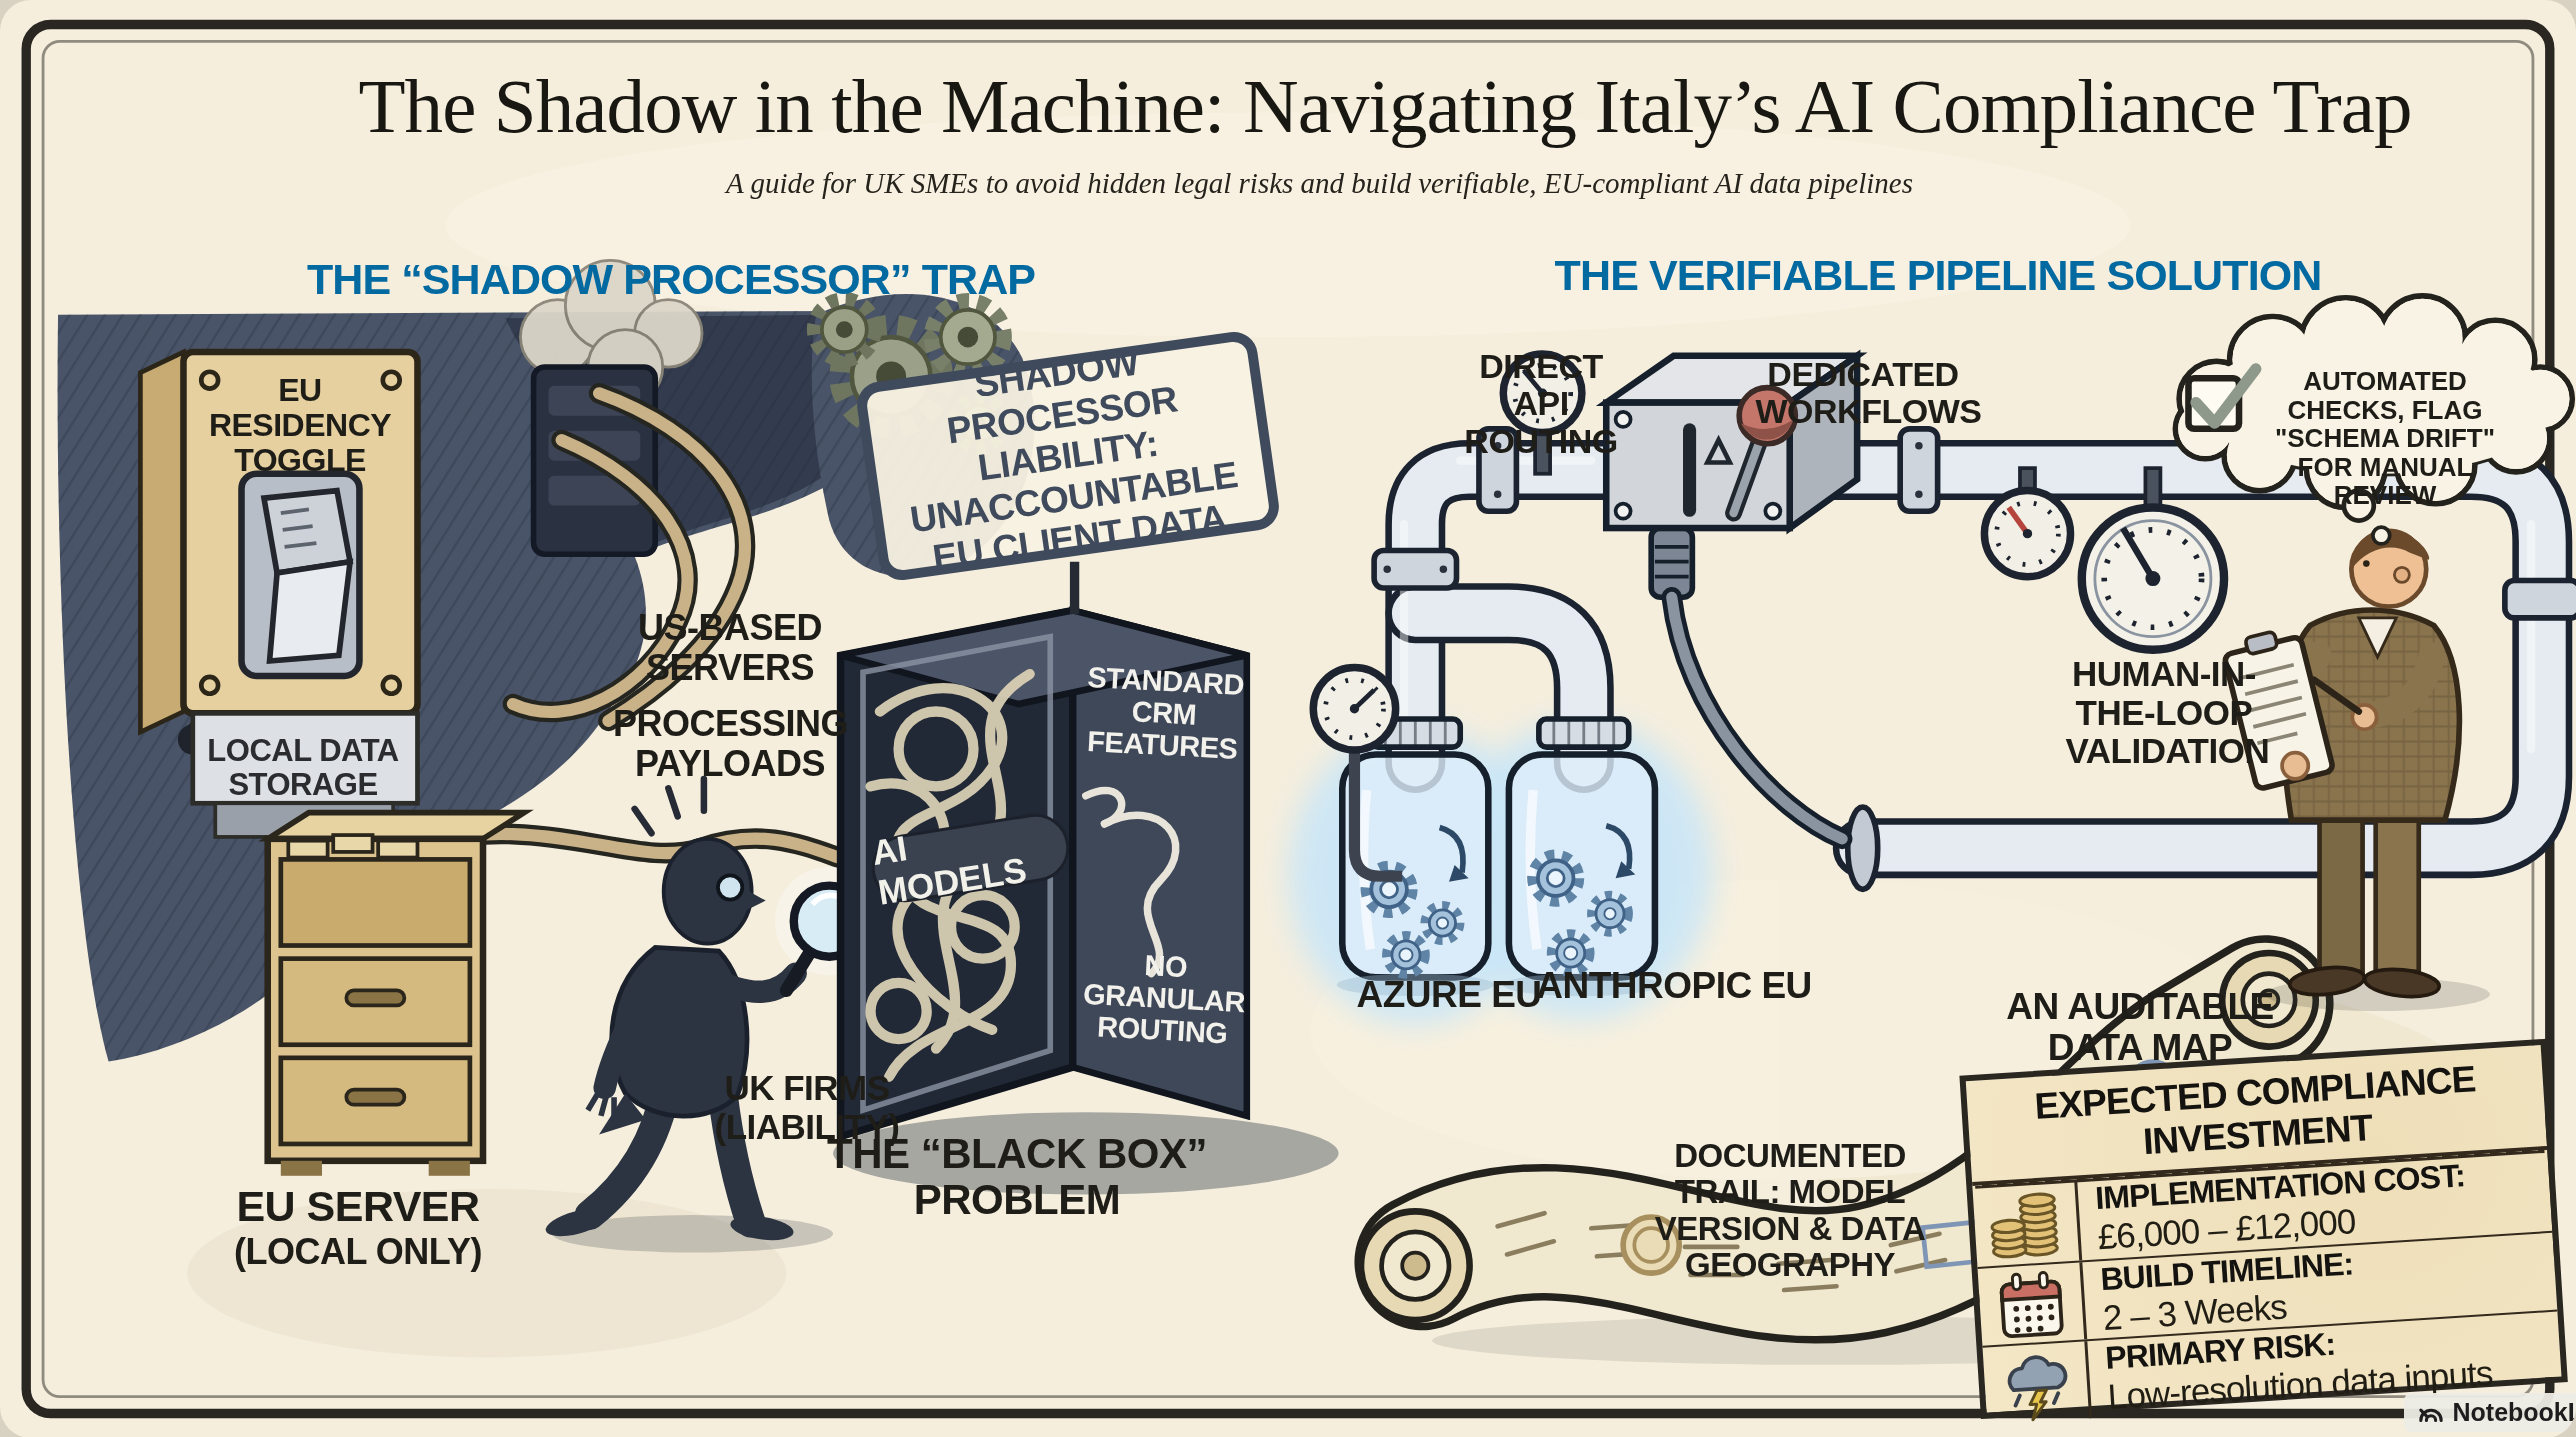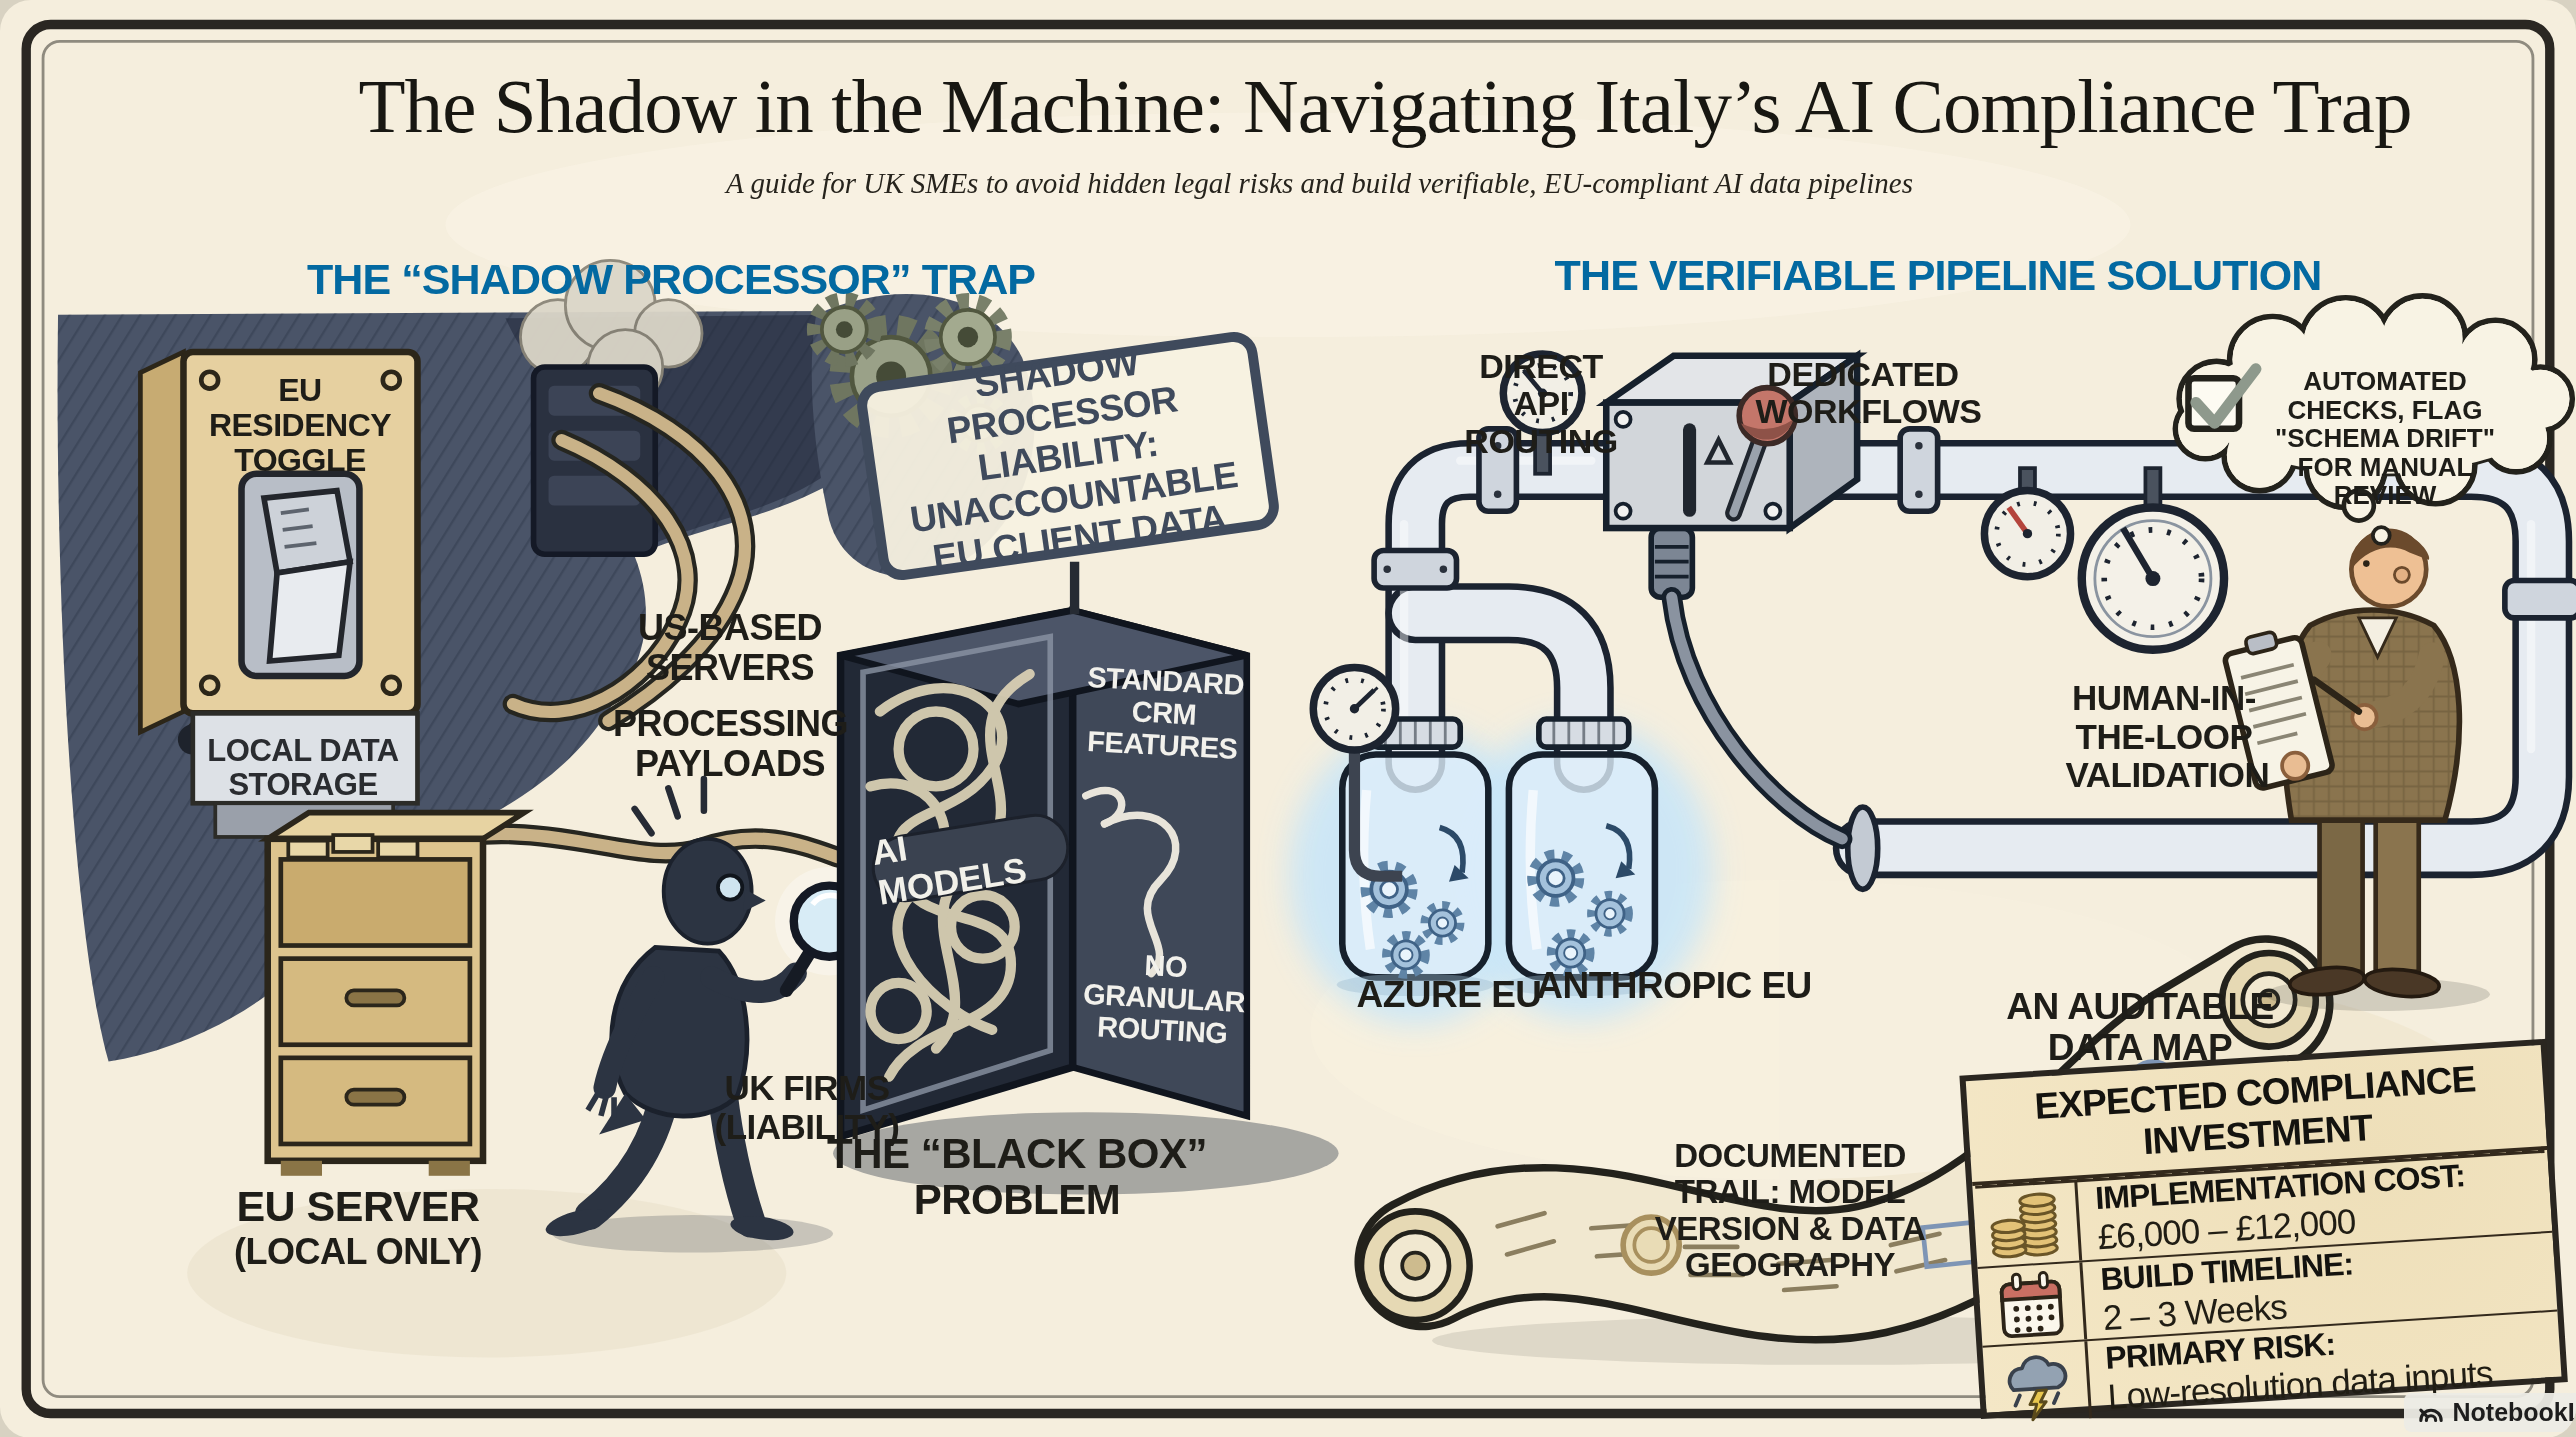--- a/index.html
+++ b/index.html
@@ -468,21 +468,21 @@
 <div class="lbl" style="left:807px;top:1069px;width:187px;font-size:35px;">UK FIRMS (LIABILITY)</div>
 <div class="lbl" style="left:1017px;top:1131px;width:403px;font-size:42px;">THE “BLACK BOX” PROBLEM</div>
 <div class="lbl" style="left:358px;top:1183px;width:300px;font-size:43px;">EU SERVER</div>
 <div class="lbl" style="left:358px;top:1232px;width:300px;font-size:36px;">(LOCAL ONLY)</div>
 
 <div class="lbl" style="left:1541px;top:348px;width:178px;font-size:34px;">DIRECT API ROUTING</div>
 <div class="lbl" style="left:1863px;top:356px;width:215px;font-size:34px;">DEDICATED WORKFLOWS</div>
 <div class="lbl" style="left:2385px;top:367px;width:271px;font-size:26px;letter-spacing:0;">AUTOMATED CHECKS, FLAG "SCHEMA DRIFT" FOR MANUAL REVIEW</div>
 <div class="lbl" style="left:1449px;top:975px;width:281px;font-size:37px;white-space:nowrap;">AZURE EU</div>
 <div class="lbl" style="left:1674px;top:966px;width:318px;font-size:37px;white-space:nowrap;">ANTHROPIC EU</div>
-<div class="lbl" style="left:2164px;top:655px;width:197px;font-size:35px;margin-top:24px;">HUMAN-IN-THE-LOOP VALIDATION</div>
+<div class="lbl" style="left:2164px;top:655px;width:197px;font-size:35px;">HUMAN-IN-THE-LOOP VALIDATION</div>
 <div class="lbl" style="left:2140px;top:987px;width:281px;font-size:37px;">AN AUDITABLE DATA MAP</div>
 <div class="lbl" style="left:1790px;top:1138px;width:309px;font-size:33px;">DOCUMENTED TRAIL: MODEL VERSION &amp; DATA GEOGRAPHY</div>
 
 <div class="invest">
   <div class="invest-heading">EXPECTED COMPLIANCE INVESTMENT</div>
   <div class="invest-rows">
     <div class="invest-row">
       <div class="invest-icon">
         <svg width="81" height="81" viewBox="0 0 80 80">
           <g fill="#e3c277" stroke="#6a5527" stroke-width="3">

